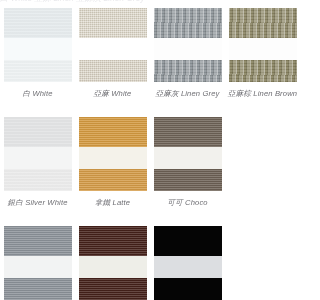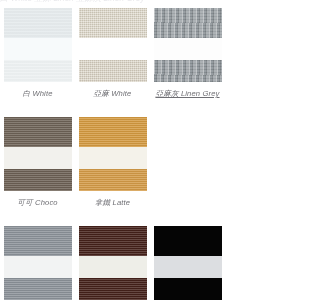--- a/index.html
+++ b/index.html
@@ -166,47 +166,63 @@
         </div>
         <div class="caption" style="color: rgb(111, 111, 116);">亞麻 White</div>
       </div>
 
       <div class="cell">
         <div class="swatch">
           <div class="band top    tex-slub" style="background: rgb(141, 148, 153);"></div>
           <div class="band sheer  tex-none" style="background: rgb(253, 253, 253);"></div>
           <div class="band bottom tex-slub" style="background: rgb(139, 146, 151);"></div>
         </div>
-        <div class="caption" style="color: rgb(111, 111, 116); text-decoration: underline;">亞麻灰 Linen Grey</div>
-      </div>
-
+        <div class="caption" style="color: rgb(111, 111, 116);">亞麻灰 Linen Grey</div>
+      </div>
+
+      <div class="cell">
+        <div class="swatch">
+          <div class="band top    tex-slub" style="background: rgb(138, 132, 99);"></div>
+          <div class="band sheer  tex-none" style="background: rgb(253, 253, 253);"></div>
+          <div class="band bottom tex-slub" style="background: rgb(135, 129, 95);"></div>
+        </div>
+        <div class="caption" style="color: rgb(111, 111, 116);">亞麻棕 Linen Brown</div>
+      </div>
     </div>
 
     <div class="row-gap"></div>
 
     <div class="row">
-
+      <div class="cell">
+        <div class="swatch">
+          <div class="band top    tex-plain" style="background: rgb(227, 228, 229);"></div>
+          <div class="band sheer  tex-none" style="background: rgb(244, 245, 245);"></div>
+          <div class="band bottom tex-plain" style="background: rgb(236, 236, 236);"></div>
+        </div>
+        <div class="caption" style="color: rgb(111, 111, 116);">銀白 Silver White</div>
+      </div>
+
+
+      <div class="cell">
+        <div class="swatch">
+          <div class="band top    tex-line" style="background: rgb(211, 153, 63);"></div>
+          <div class="band sheer  tex-none" style="background: rgb(244, 242, 234);"></div>
+          <div class="band bottom tex-line" style="background: rgb(211, 154, 70);"></div>
+        </div>
+        <div class="caption" style="color: rgb(111, 111, 116);">拿鐵 Latte</div>
+      </div>
 
       <div class="cell">
         <div class="swatch">
           <div class="band top    tex-line" style="background: rgb(109, 97, 85);"></div>
           <div class="band sheer  tex-none" style="background: rgb(242, 241, 237);"></div>
           <div class="band bottom tex-line" style="background: rgb(107, 95, 83);"></div>
         </div>
         <div class="caption" style="color: rgb(111, 111, 116);">可可 Choco</div>
       </div>
-
-      <div class="cell">
-        <div class="swatch">
-          <div class="band top    tex-line" style="background: rgb(211, 153, 63);"></div>
-          <div class="band sheer  tex-none" style="background: rgb(244, 242, 234);"></div>
-          <div class="band bottom tex-line" style="background: rgb(211, 154, 70);"></div>
-        </div>
-        <div class="caption" style="color: rgb(111, 111, 116);">拿鐵 Latte</div>
-      </div>
     </div>
 
     <div class="row-gap"></div>
 
     <div class="row">
       <div class="cell">
         <div class="swatch">
           <div class="band top    tex-line" style="background: rgb(139, 145, 152);"></div>
           <div class="band sheer  tex-none" style="background: rgb(242, 243, 243);"></div>
           <div class="band bottom tex-line" style="background: rgb(139, 145, 152);"></div>

